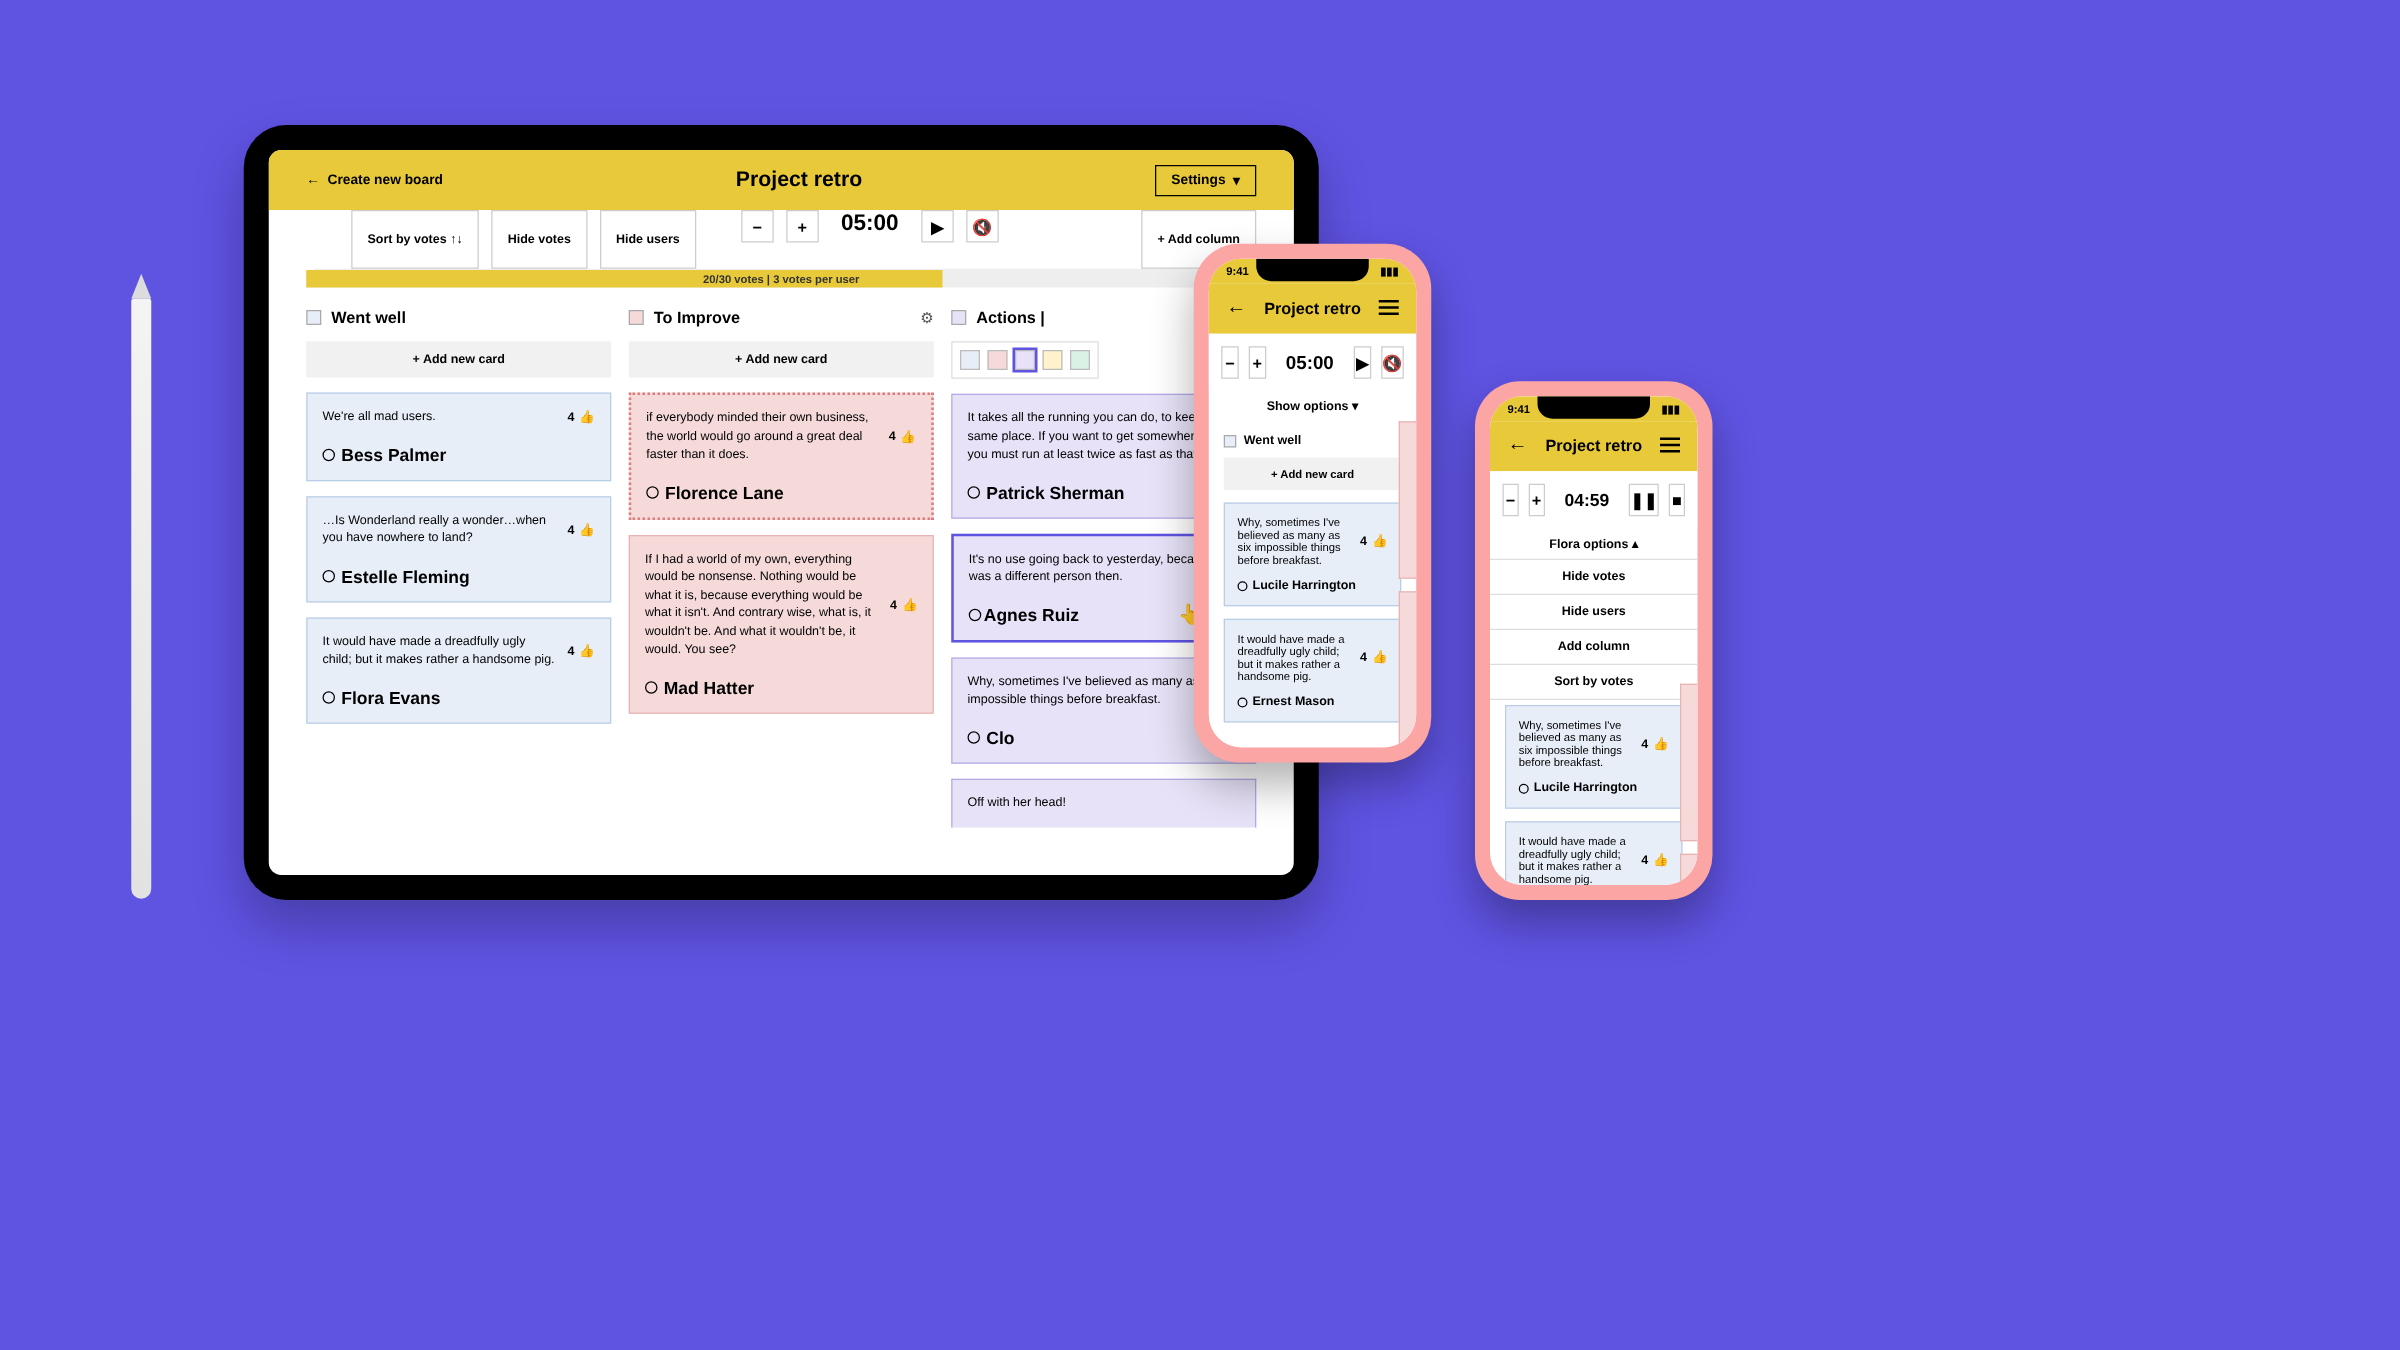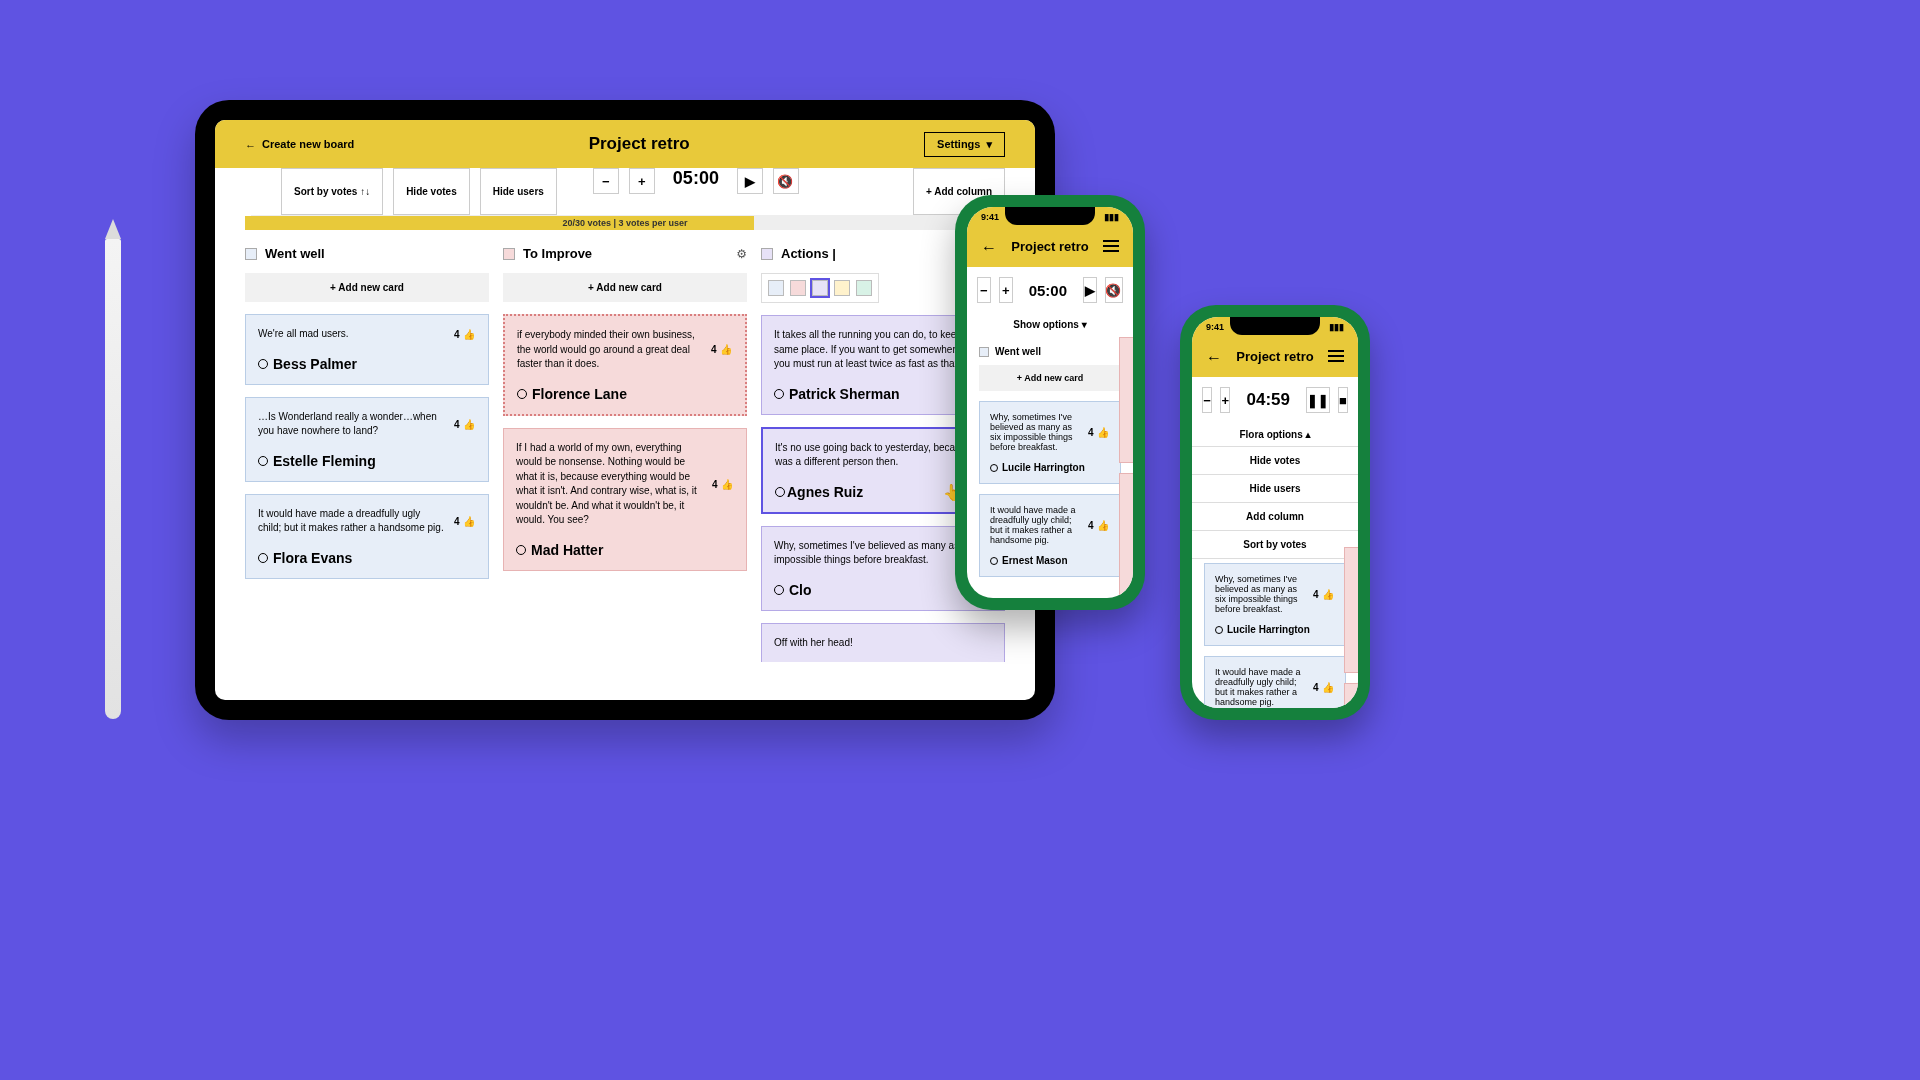--- a/index.html
+++ b/index.html
@@ -47,21 +47,21 @@
 .card.red { background:#f6dada; border-color:#e7b3b3; }
 .card.red.dashed { border:2px dotted #d97e7e; }
 .card.purple { background:#e7e2f7; border-color:#b5a9e6; }
 .card.purple.selected { border:2px solid #5f53e2; }
 .color-picker { display:flex; gap:6px; padding:6px; border:1px solid #ddd; background:#fff; width:fit-content; }
 .color-picker span { width:16px; height:16px; border:1px solid #bbb; cursor:pointer; }
 .cursor-hand { position:absolute; right:40px; bottom:10px; font-size:16px; }
 .ellipsis { text-align:right; letter-spacing:2px; font-weight:700; }
 
 
-.phone { position:absolute; background:#15803d; border-radius:36px; padding:12px; box-shadow:0 18px 34px rgba(0,0,0,.3); }
+.phone { position:absolute; background:#fca5a5; border-radius:36px; padding:12px; box-shadow:0 18px 34px rgba(0,0,0,.3); }
 .phone-screen { width:100%; height:100%; background:#fff; border-radius:26px; overflow:hidden; display:flex; flex-direction:column; position:relative; }
 .notch { position:absolute; top:0; left:50%; transform:translateX(-50%); width:90px; height:18px; background:#000; border-radius:0 0 12px 12px; z-index:2; }
 .statusbar { height:20px; background:#e8c93a; display:flex; justify-content:space-between; align-items:center; padding:0 14px; font-size:9px; font-weight:700; }
 .p-topbar { background:#e8c93a; display:flex; align-items:center; justify-content:space-between; padding:10px 14px 12px; }
 .p-topbar .title { font-size:13px; font-weight:800; }
 .hamburger { display:flex; flex-direction:column; gap:3px; cursor:pointer; }
 .hamburger span { width:16px; height:2px; background:#000; }
 .p-controls { background:#fff; padding:10px; display:flex; align-items:center; justify-content:center; gap:8px; }
 .p-options { text-align:center; font-size:10px; font-weight:700; padding:6px; cursor:pointer; }
 .opt-menu { border-top:1px solid #ddd; }
@@ -342,21 +342,21 @@
       <span class="title">Project retro</span>
       <div class="hamburger">
           <span></span>
           <span></span>
           <span></span>
         </div>
     </div>
     <div class="p-controls">
       <button class="icon-btn">−</button>
       <button class="icon-btn">+</button>
-      <div class="timer" style="font-size:17px">04:59</div>
+      <div class="timer" style="font-size:14px">04:59</div>
       <button class="icon-btn">❚❚</button>
       <button class="icon-btn">■</button>
     </div>
     <div class="p-options">
       <span>Flora options</span> <span>▴</span>
     </div>
     <div class="opt-menu">
       <div class="opt-item">Hide votes</div>
       <div class="opt-item">Hide users</div>
       <div class="opt-item">Add column</div>

